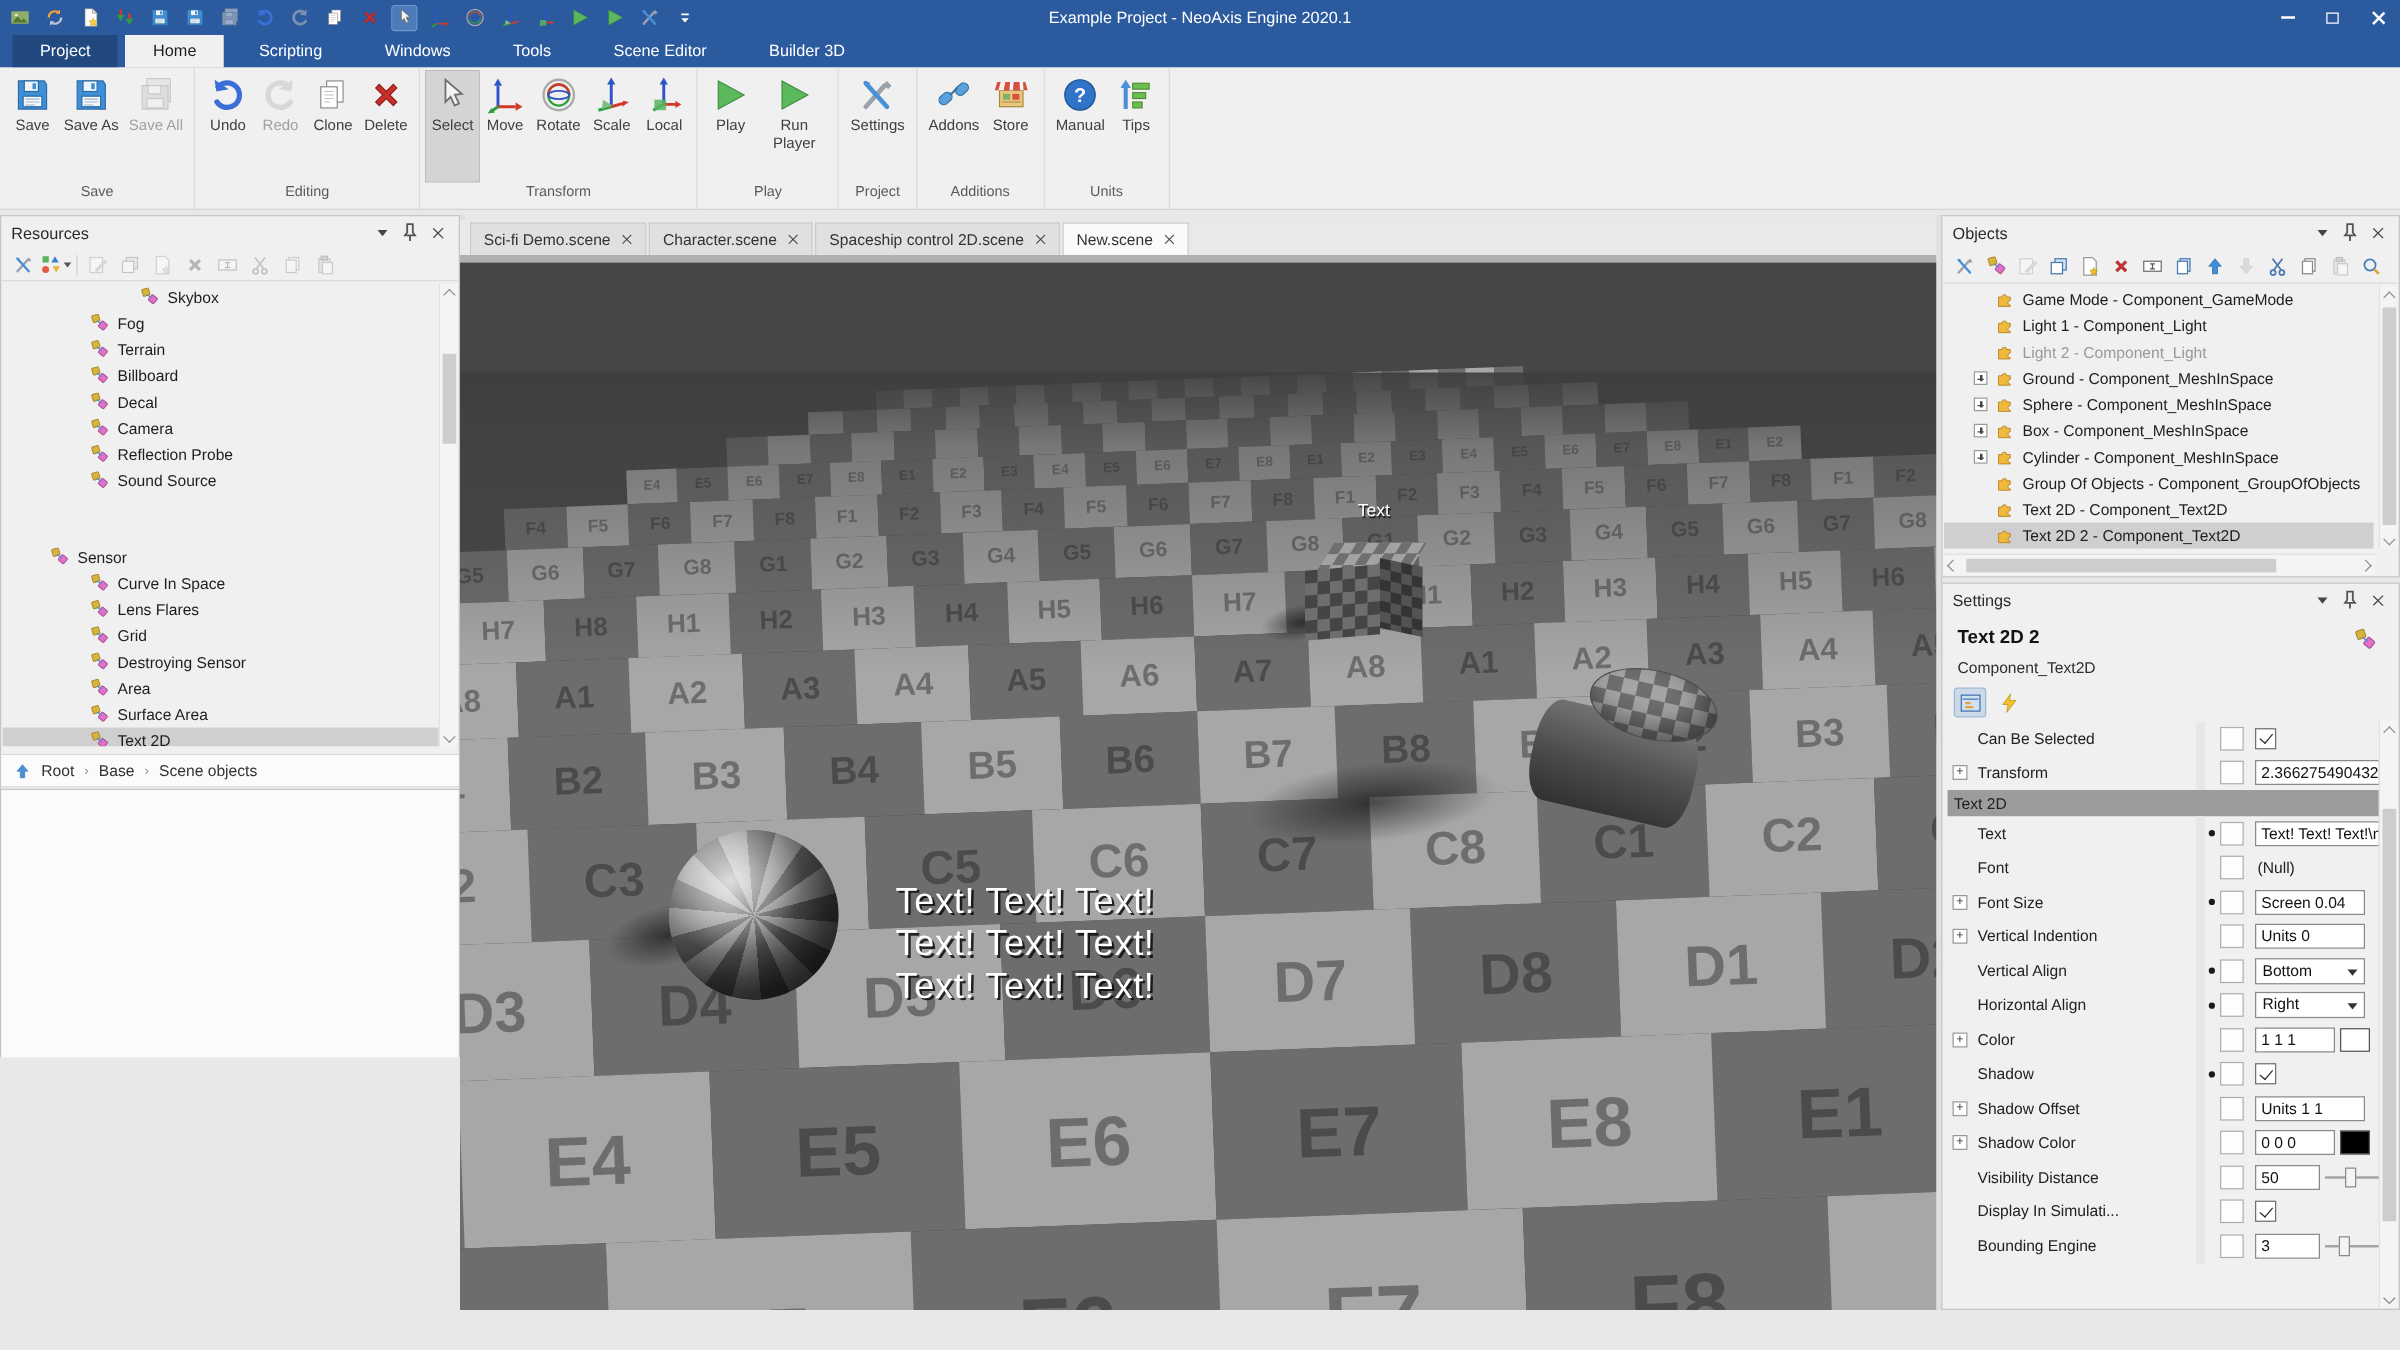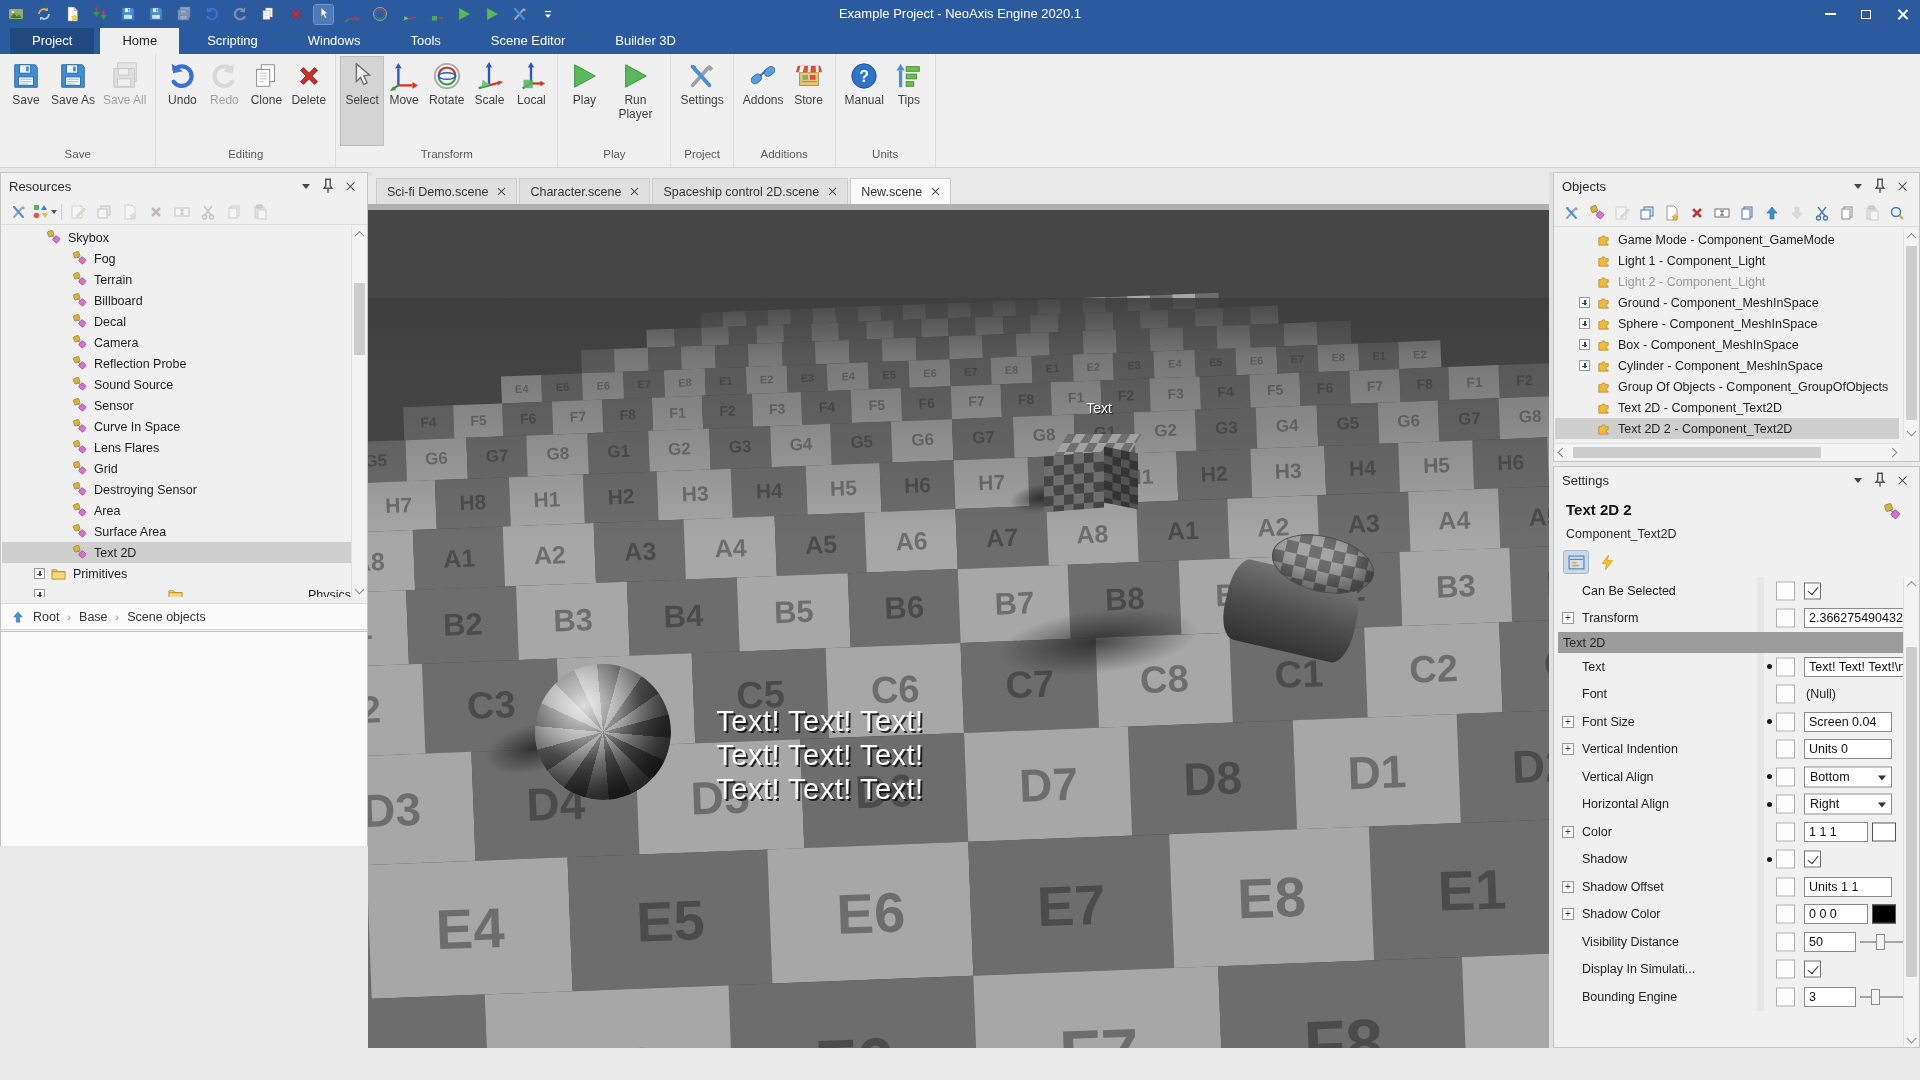--- a/index.html
+++ b/index.html
@@ -667,21 +667,21 @@
           <span style="display:flex;width:16px;height:16px;">
             <svg viewBox="0 0 16 16">
               <rect x="3" y="3" width="9" height="11" fill="#d8cfa8" stroke="#8a8a8a"></rect>
               <rect x="5" y="1" width="5" height="3" fill="#9aa4ad" stroke="#667"></rect>
               <rect x="6" y="6" width="8" height="9" fill="#fff" stroke="#8a8a8a"></rect>
             </svg>
           </span>
         </span>
       </div>
     <div class="tree" style="left:1px;top:54px;width:349px;height:370px;">
-        <div class="trow" style="padding-left:44px;">
+        <div class="trow" style="padding-left:110px;">
           <span class="ticn"><svg viewBox="0 0 16 16">
               <rect x="2" y="1" width="6" height="6" rx="1" transform="rotate(-18 5 4)" fill="#d9b43a" stroke="#a8862e" stroke-width=".8"></rect>
               <rect x="8" y="7" width="6" height="6" rx="1" transform="rotate(40 11 10)" fill="#e070c8" stroke="#a84b93" stroke-width=".8"></rect>
               <path d="M6 6l4 3" stroke="#4a90d9"></path>
             </svg></span>
           <span>Skybox</span>
         </div>
         <div class="trow" style="padding-left:70px;">
           <span class="ticn"><svg viewBox="0 0 16 16">
               <rect x="2" y="1" width="6" height="6" rx="1" transform="rotate(-18 5 4)" fill="#d9b43a" stroke="#a8862e" stroke-width=".8"></rect>
@@ -731,21 +731,21 @@
           <span>Reflection Probe</span>
         </div>
         <div class="trow" style="padding-left:70px;">
           <span class="ticn"><svg viewBox="0 0 16 16">
               <rect x="2" y="1" width="6" height="6" rx="1" transform="rotate(-18 5 4)" fill="#d9b43a" stroke="#a8862e" stroke-width=".8"></rect>
               <rect x="8" y="7" width="6" height="6" rx="1" transform="rotate(40 11 10)" fill="#e070c8" stroke="#a84b93" stroke-width=".8"></rect>
               <path d="M6 6l4 3" stroke="#4a90d9"></path>
             </svg></span>
           <span>Sound Source</span>
         </div>
-        <div class="trow" style="padding-left:70px;">
+        <div class="trow" style="padding-left:38px;margin-top:40px;">
           <span class="ticn"><svg viewBox="0 0 16 16">
               <rect x="2" y="1" width="6" height="6" rx="1" transform="rotate(-18 5 4)" fill="#d9b43a" stroke="#a8862e" stroke-width=".8"></rect>
               <rect x="8" y="7" width="6" height="6" rx="1" transform="rotate(40 11 10)" fill="#e070c8" stroke="#a84b93" stroke-width=".8"></rect>
               <path d="M6 6l4 3" stroke="#4a90d9"></path>
             </svg></span>
           <span>Sensor</span>
         </div>
         <div class="trow" style="padding-left:70px;">
           <span class="ticn"><svg viewBox="0 0 16 16">
               <rect x="2" y="1" width="6" height="6" rx="1" transform="rotate(-18 5 4)" fill="#d9b43a" stroke="#a8862e" stroke-width=".8"></rect>

